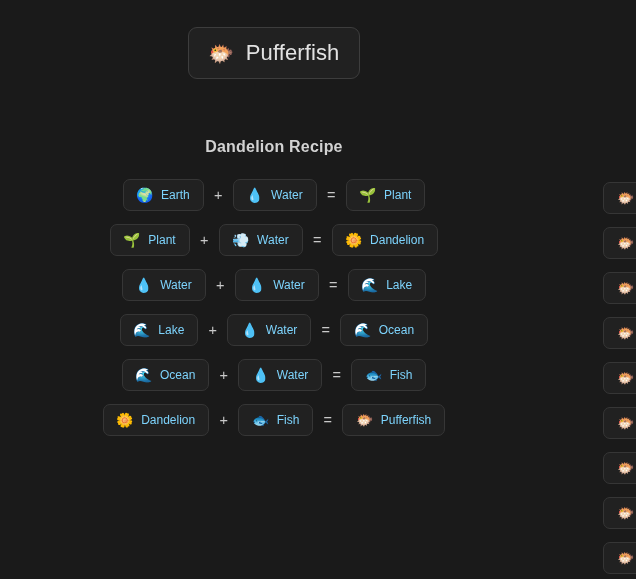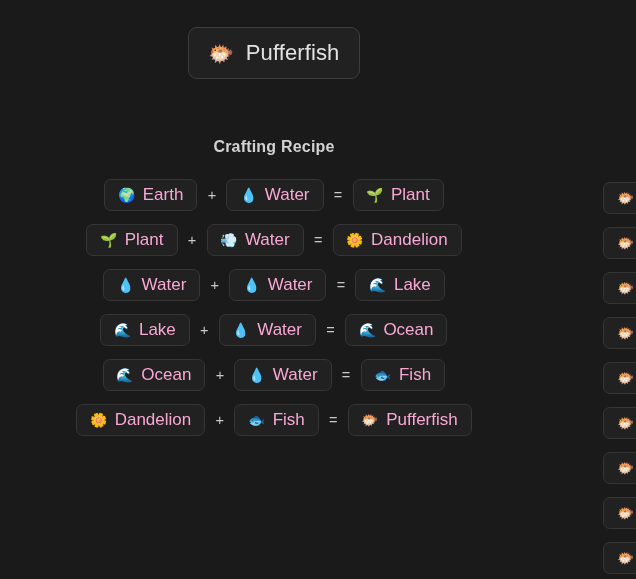--- a/index.html
+++ b/index.html
@@ -85,22 +85,22 @@
     background: #212121;
     border: 1px solid #363636;
     border-radius: 7px;
     white-space: nowrap;
   }
   .chip .emoji {
     font-size: 14px;
     line-height: 1;
   }
   .chip .label {
-    font-size: 17px;
-    color: #f9a8d4;
+    font-size: 12px;
+    color: #7dd3fc;
   }
   .op {
     font-size: 14.5px;
     color: #c9c9c9;
     width: 11px;
     text-align: center;
     flex: none;
   }
 
   
@@ -130,21 +130,21 @@
 </head>
 <body>
 
 <div id="main-column">
 
   <div id="title-card">
     <span class="emoji">🐡</span>
     <span class="label">Pufferfish</span>
   </div>
 
-  <div id="recipe-heading">Crafting Recipe</div>
+  <div id="recipe-heading">Dandelion Recipe</div>
 
   <div id="recipe-list">
       <div class="recipe-row">
         <div class="chip">
           <span class="emoji">🌍</span>
           <span class="label">Earth</span>
         </div>
         <span class="op">+</span>
         <div class="chip">
           <span class="emoji">💧</span>

